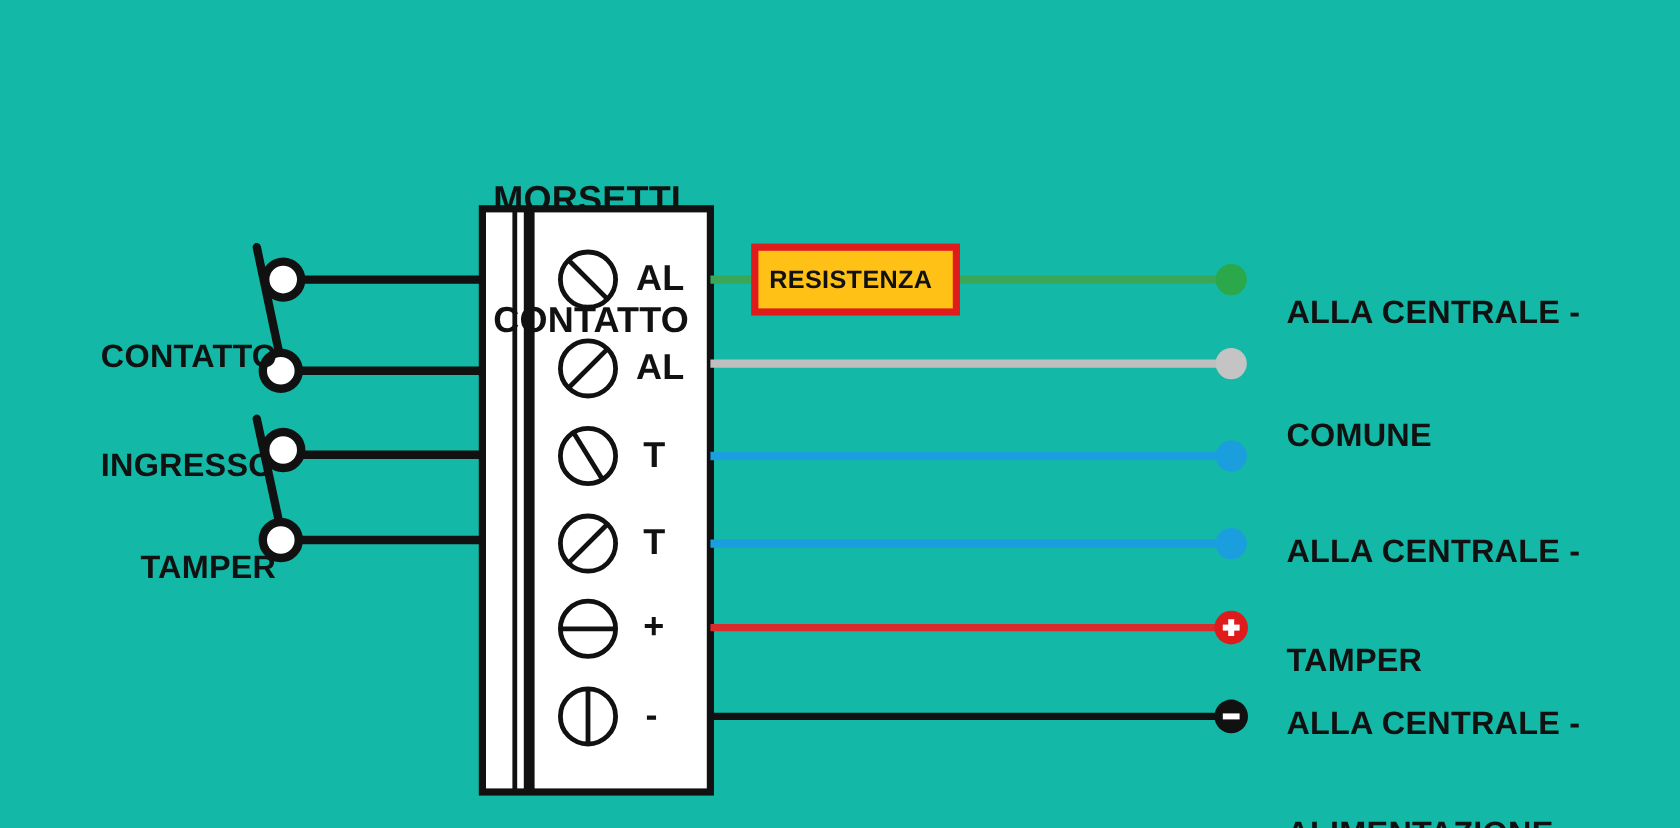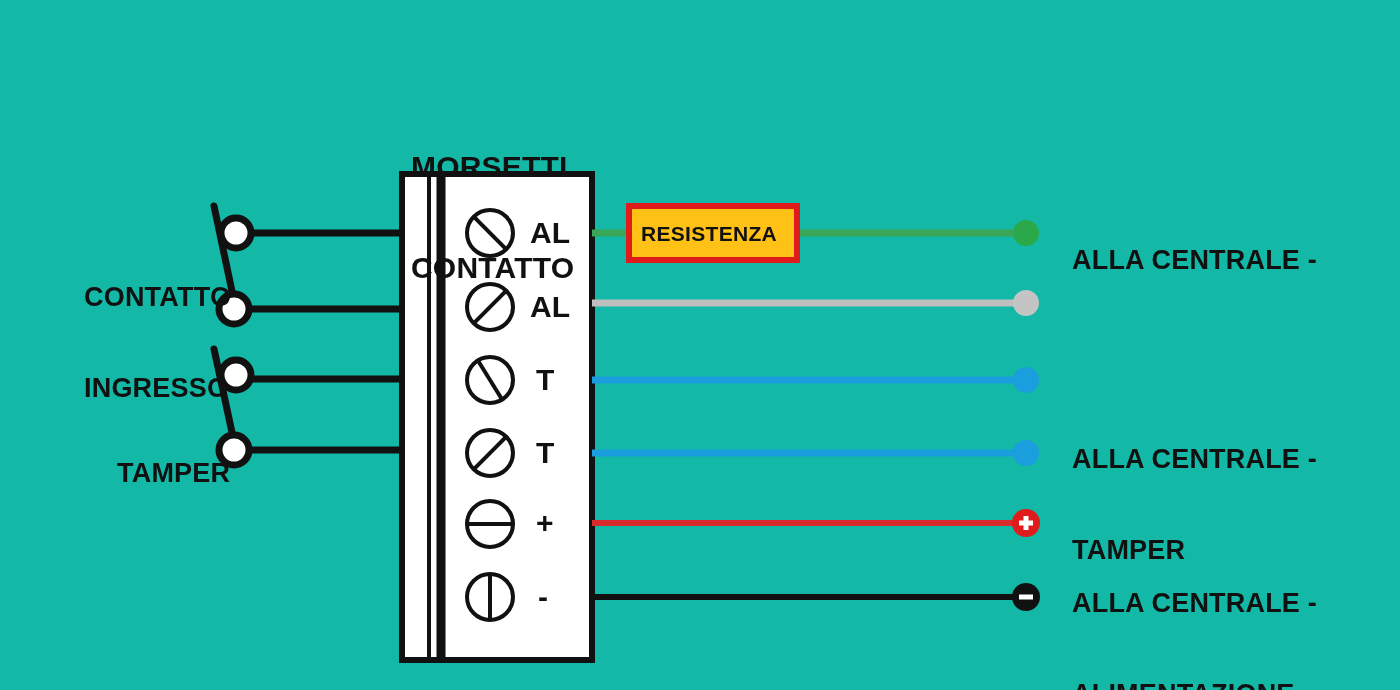--- a/index.html
+++ b/index.html
@@ -173,20 +173,23 @@
   <div class="dlabel term-label" style="left:536px; top:436px;">T</div>
   <div class="dlabel term-label" style="left:536px; top:506px;">+</div>
   <div class="dlabel term-label" style="left:538px; top:580px;">-</div>
 
   <div class="dlabel resistenza-text" style="left:641px; top:222px; width:146px; text-align:left;">RESISTENZA</div>
 
   <div class="dlabel right-label" style="left:1072px; top:185px;">
     <div>ALLA CENTRALE -</div>
   </div>
 
+  <div class="dlabel right-label" style="left:1072px; top:288px;">
+    <div>COMUNE</div>
+  </div>
 
   <div class="dlabel right-label" style="left:1072px; top:384px;">
     <div>ALLA CENTRALE -</div>
     <div>TAMPER</div>
   </div>
 
   <div class="dlabel right-label" style="left:1072px; top:528px;">
     <div>ALLA CENTRALE -</div>
     <div>ALIMENTAZIONE</div>
   </div>

